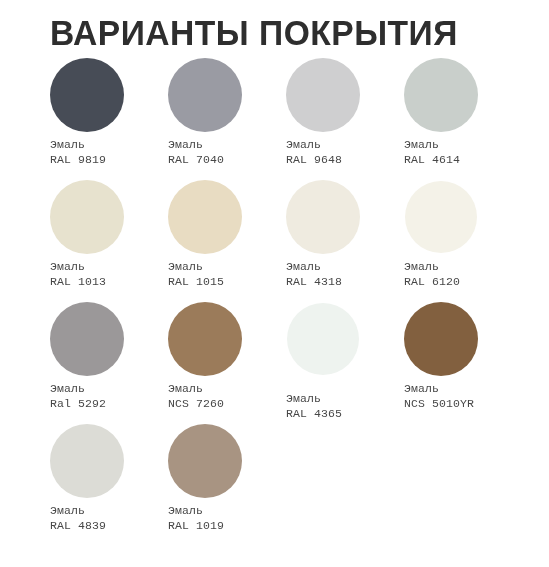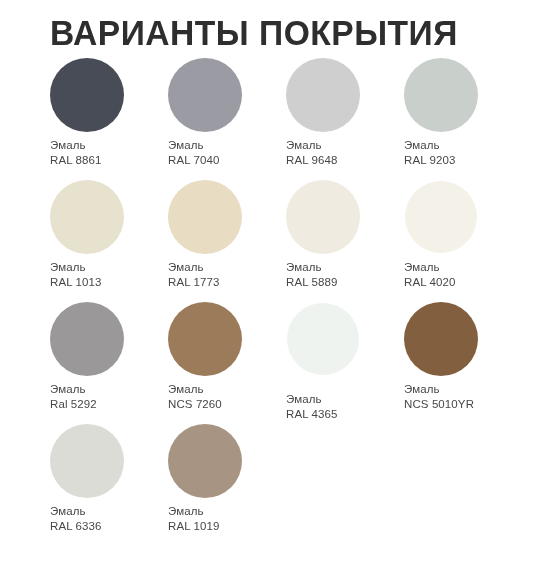--- a/index.html
+++ b/index.html
@@ -84,21 +84,21 @@
     left: 1px;
   }
 
   .label {
     position: absolute;
     left: 0;
     top: 80px;
     font-size: 11.5px;
     line-height: 14.5px;
     color: #474747;
-    font-family: Liberation Sans, sans-serif;
+    font-family: Liberation Mono, monospace;
     letter-spacing: 0.1px;
     white-space: nowrap;
   }
   .label.low {
     top: 90px;
   }
   .label .l1 { display: block; }
   .label .l2 { display: block; }
 </style>
 </head>
@@ -107,72 +107,72 @@
 <div class="page">
 
   <div class="title">ВАРИАНТЫ ПОКРЫТИЯ</div>
 
   <div class="grid">
       <div class="row">
         <div class="cell col-0">
           <span class="swatch" style="background: rgb(71, 76, 86);"></span>
           <div class="label">
             <span class="l1">Эмаль</span>
-            <span class="l2">RAL 8861</span>
+            <span class="l2">RAL 9819</span>
           </div>
         </div>
         <div class="cell col-1">
           <span class="swatch" style="background: rgb(154, 155, 163);"></span>
           <div class="label">
             <span class="l1">Эмаль</span>
             <span class="l2">RAL 7040</span>
           </div>
         </div>
         <div class="cell col-2">
           <span class="swatch" style="background: rgb(207, 207, 208);"></span>
           <div class="label">
             <span class="l1">Эмаль</span>
             <span class="l2">RAL 9648</span>
           </div>
         </div>
         <div class="cell col-3">
           <span class="swatch" style="background: rgb(201, 207, 203);"></span>
           <div class="label">
             <span class="l1">Эмаль</span>
-            <span class="l2">RAL 9203</span>
+            <span class="l2">RAL 4614</span>
           </div>
         </div>
       </div>
       <div class="row">
         <div class="cell col-0">
           <span class="swatch" style="background: rgb(231, 226, 206);"></span>
           <div class="label">
             <span class="l1">Эмаль</span>
             <span class="l2">RAL 1013</span>
           </div>
         </div>
         <div class="cell col-1">
           <span class="swatch" style="background: rgb(232, 220, 194);"></span>
           <div class="label">
             <span class="l1">Эмаль</span>
-            <span class="l2">RAL 1773</span>
+            <span class="l2">RAL 1015</span>
           </div>
         </div>
         <div class="cell col-2">
           <span class="swatch" style="background: rgb(239, 235, 224);"></span>
           <div class="label">
             <span class="l1">Эмаль</span>
-            <span class="l2">RAL 5889</span>
+            <span class="l2">RAL 4318</span>
           </div>
         </div>
         <div class="cell col-3">
           <span class="swatch pale" style="background: rgb(244, 242, 232);"></span>
           <div class="label">
             <span class="l1">Эмаль</span>
-            <span class="l2">RAL 4020</span>
+            <span class="l2">RAL 6120</span>
           </div>
         </div>
       </div>
       <div class="row">
         <div class="cell col-0">
           <span class="swatch" style="background: rgb(155, 152, 153);"></span>
           <div class="label">
             <span class="l1">Эмаль</span>
             <span class="l2">Ral 5292</span>
           </div>
@@ -197,21 +197,21 @@
             <span class="l1">Эмаль</span>
             <span class="l2">NCS 5010YR</span>
           </div>
         </div>
       </div>
       <div class="row row-last">
         <div class="cell col-0">
           <span class="swatch" style="background: rgb(220, 220, 214);"></span>
           <div class="label">
             <span class="l1">Эмаль</span>
-            <span class="l2">RAL 6336</span>
+            <span class="l2">RAL 4839</span>
           </div>
         </div>
         <div class="cell col-1">
           <span class="swatch" style="background: rgb(168, 148, 130);"></span>
           <div class="label">
             <span class="l1">Эмаль</span>
             <span class="l2">RAL 1019</span>
           </div>
         </div>
       </div>

